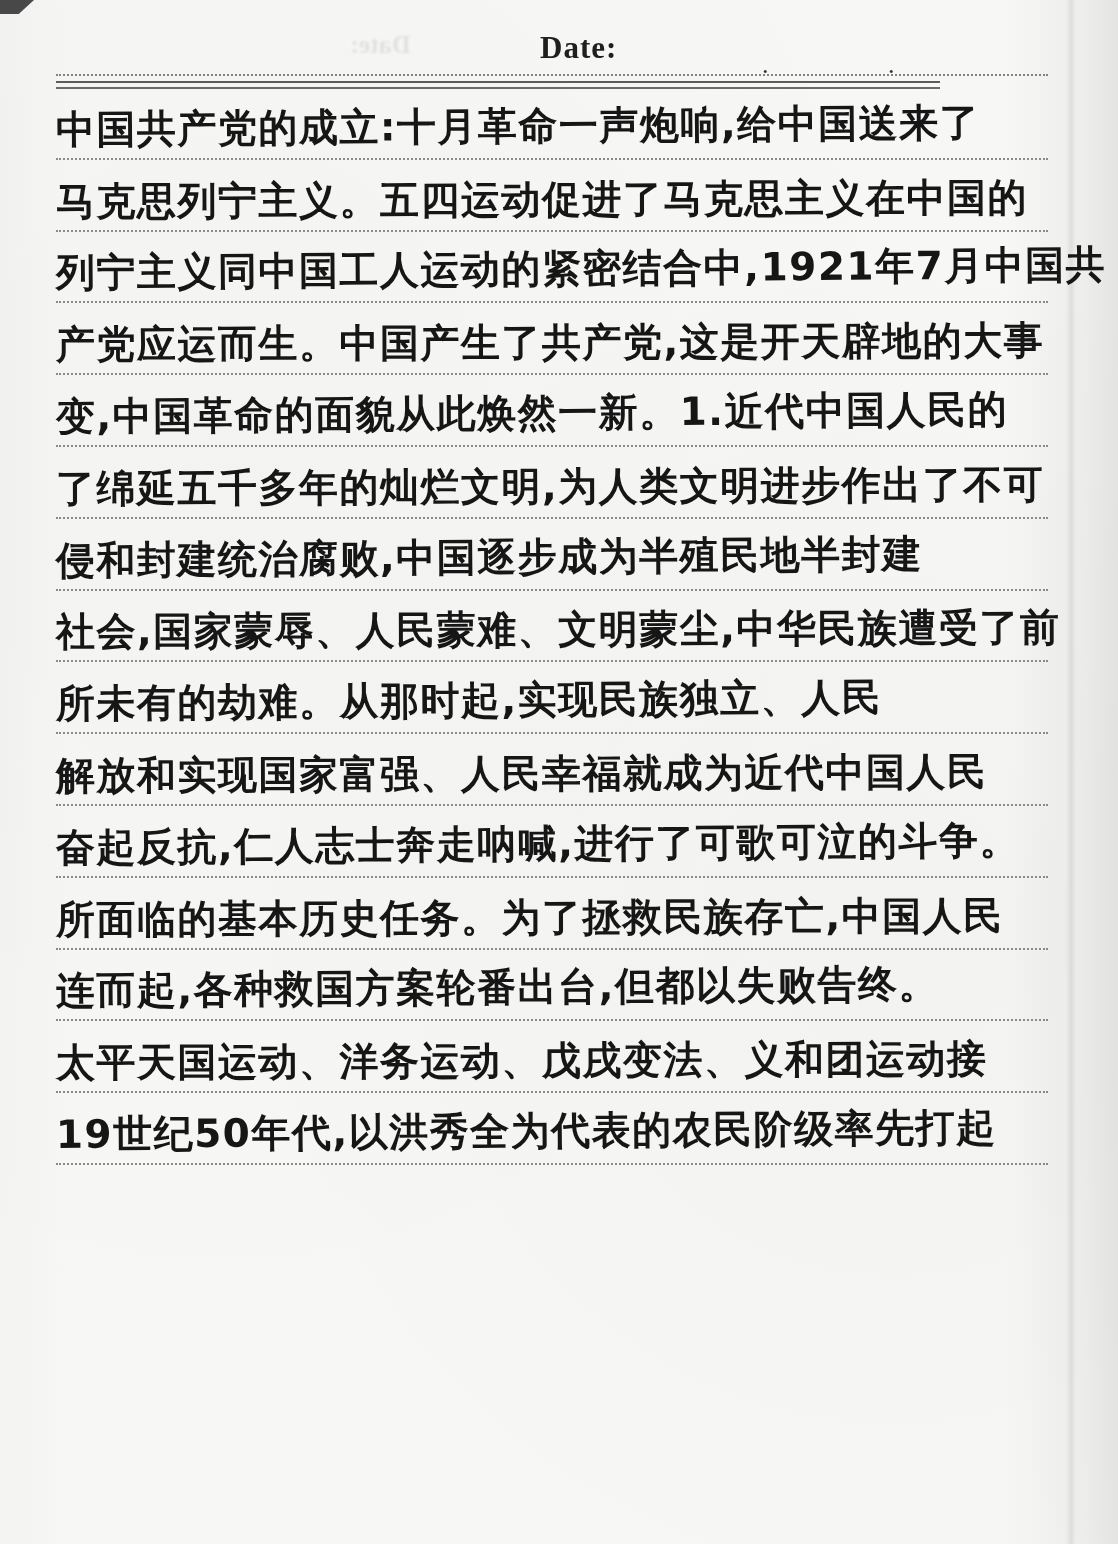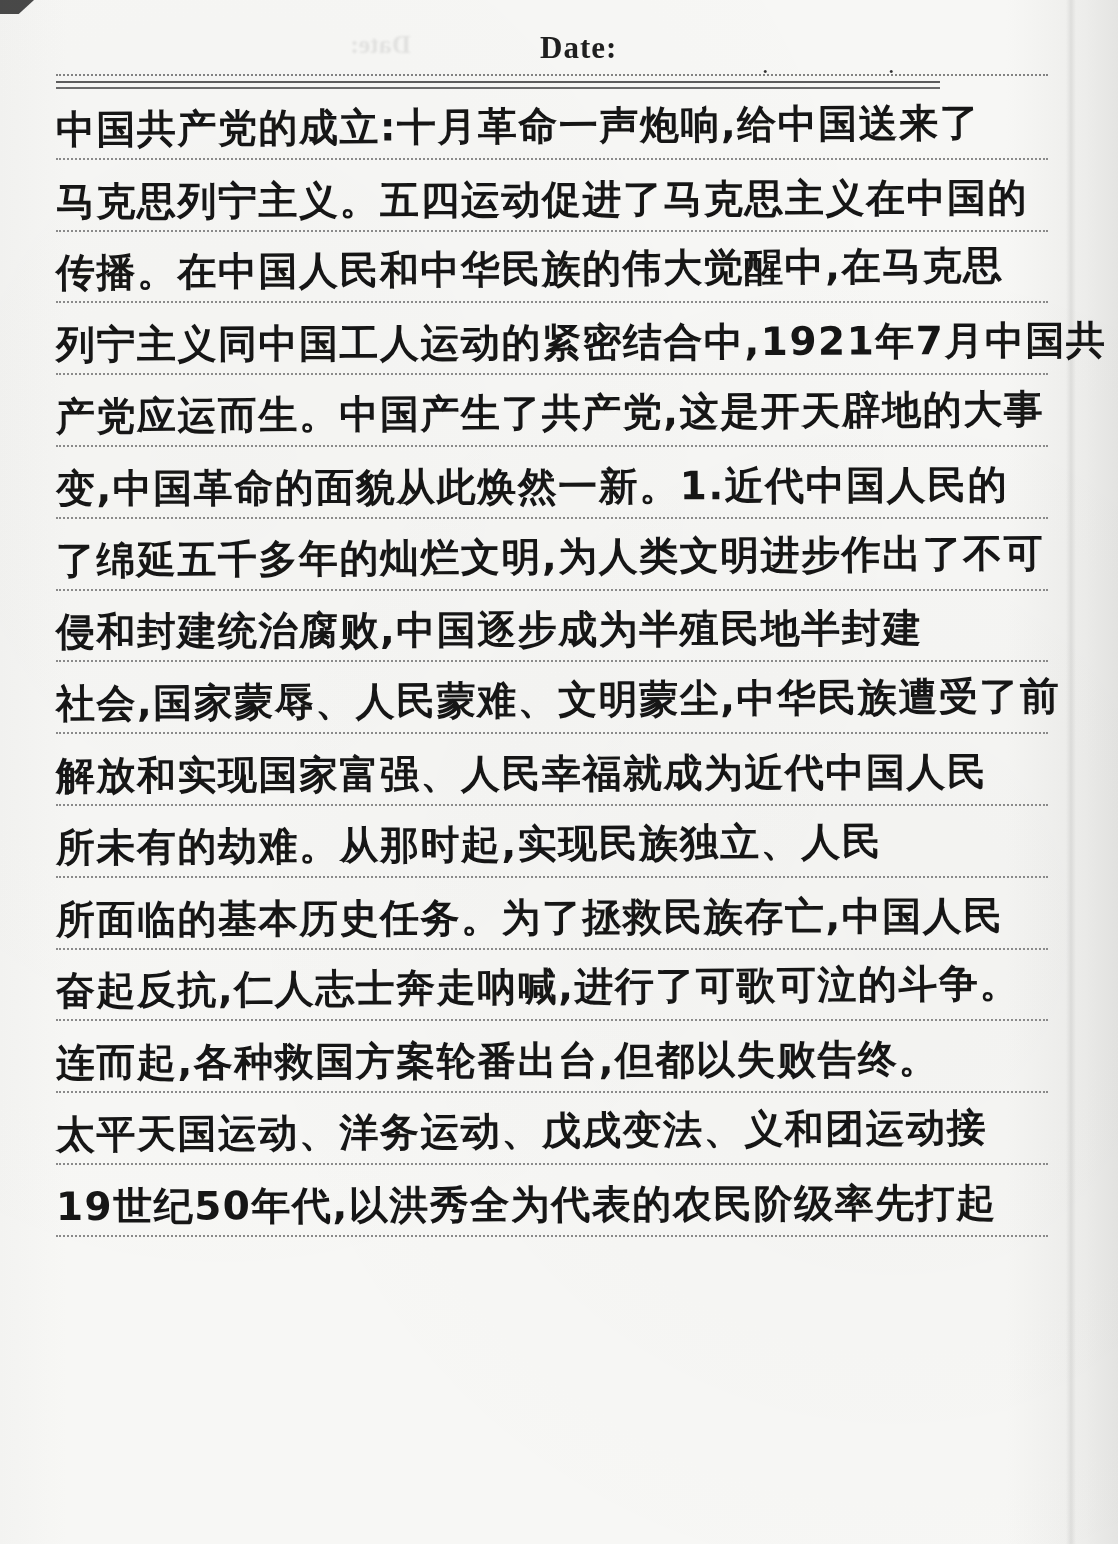--- a/index.html
+++ b/index.html
@@ -86,51 +86,48 @@
   <div class="rule-double"></div>
 
   <div class="lines">
     <div class="row">
         <span class="ink">中国共产党的成立:十月革命一声炮响,给中国送来了</span>
       </div>
     <div class="row">
         <span class="ink">马克思列宁主义。五四运动促进了马克思主义在中国的</span>
       </div>
     <div class="row">
-        <span class="ink">传播。在中国人民和中华民族的伟大觉醒中,在马克思</span>
-      </div>
-    <div class="row">
         <span class="ink">列宁主义同中国工人运动的紧密结合中,1921年7月中国共</span>
       </div>
     <div class="row">
         <span class="ink">产党应运而生。中国产生了共产党,这是开天辟地的大事</span>
       </div>
     <div class="row">
         <span class="ink">变,中国革命的面貌从此焕然一新。1.近代中国人民的</span>
       </div>
     <div class="row">
         <span class="ink">了绵延五千多年的灿烂文明,为人类文明进步作出了不可</span>
       </div>
     <div class="row">
         <span class="ink">侵和封建统治腐败,中国逐步成为半殖民地半封建</span>
       </div>
     <div class="row">
         <span class="ink">社会,国家蒙辱、人民蒙难、文明蒙尘,中华民族遭受了前</span>
       </div>
     <div class="row">
+        <span class="ink">所未有的劫难。从那时起,实现民族独立、人民</span>
+      </div>
+    <div class="row">
         <span class="ink">解放和实现国家富强、人民幸福就成为近代中国人民</span>
       </div>
     <div class="row">
-        <span class="ink">所未有的劫难。从那时起,实现民族独立、人民</span>
+        <span class="ink">奋起反抗,仁人志士奔走呐喊,进行了可歌可泣的斗争。</span>
       </div>
     <div class="row">
         <span class="ink">所面临的基本历史任务。为了拯救民族存亡,中国人民</span>
-      </div>
-    <div class="row">
-        <span class="ink">奋起反抗,仁人志士奔走呐喊,进行了可歌可泣的斗争。</span>
       </div>
     <div class="row">
         <span class="ink">连而起,各种救国方案轮番出台,但都以失败告终。</span>
       </div>
     <div class="row">
         <span class="ink">太平天国运动、洋务运动、戊戌变法、义和团运动接</span>
       </div>
     <div class="row">
         <span class="ink">19世纪50年代,以洪秀全为代表的农民阶级率先打起</span>
       </div>

